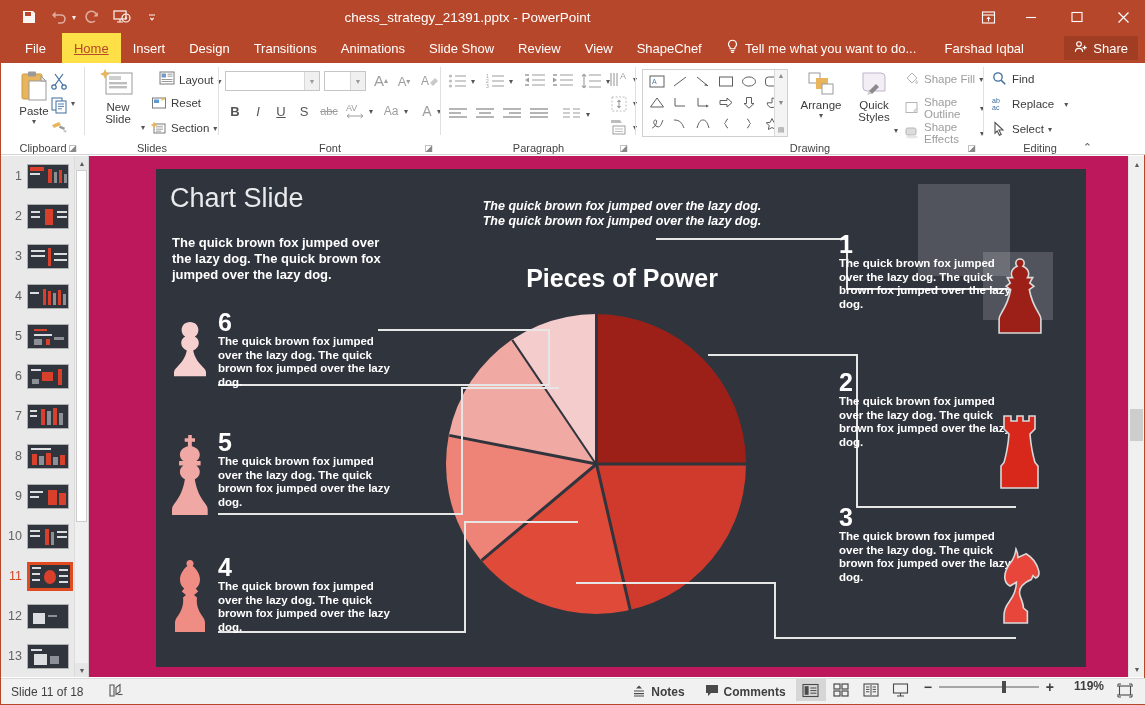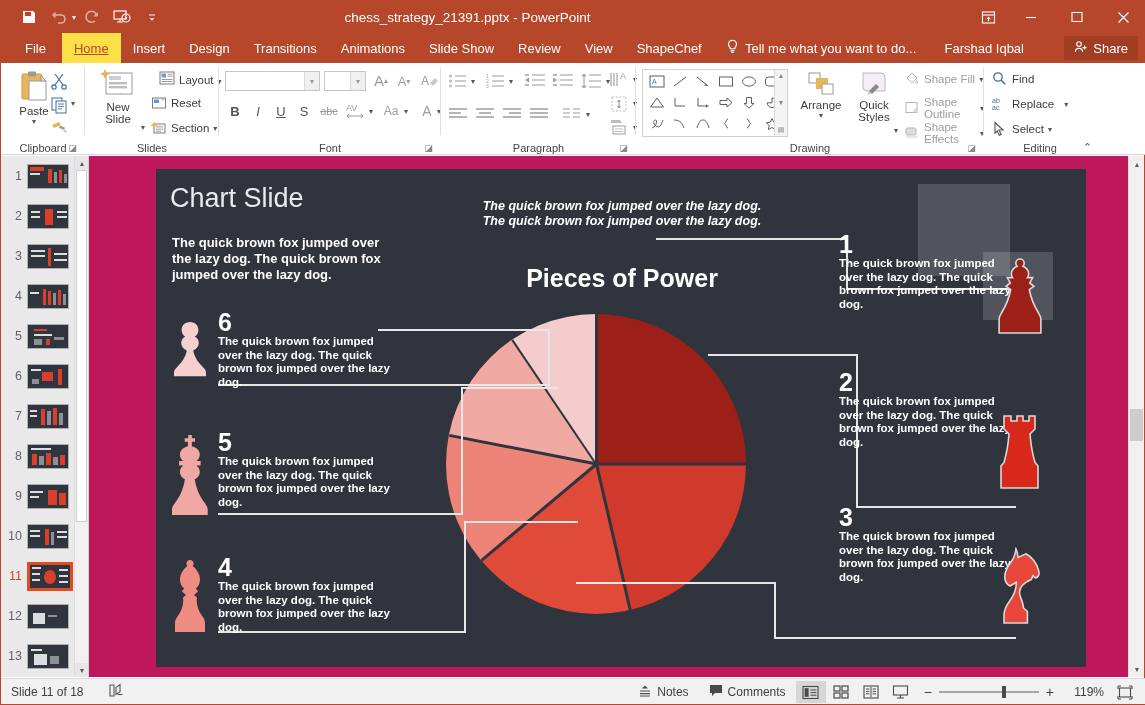--- a/index.html
+++ b/index.html
@@ -138,21 +138,21 @@
   .pie-wrap { position:absolute; left:290px; top:145px; width:300px; height:300px; }
   .pie { position:absolute; inset:0; border-radius:50%; }
   .slice-sep { position:absolute; left:149px; top:0; width:3px; height:150px; background:#30343d; transform-origin:1.5px 150px; }
 
   
   .statusbar {
     position:absolute; left:0; bottom:0; width:1145px; height:26px; background:#f1f1f1;
     border-top:1px solid #dadada; font-size:12px; color:#404040;
   }
   .sb-left { position:absolute; left:10px; top:0; height:26px; display:flex; align-items:center; gap:24px; }
-  .sb-right { position:absolute; right:6px; top:0; height:26px; display:flex; align-items:center; gap:0px; }
+  .sb-right { position:absolute; right:6px; top:0; height:26px; display:flex; align-items:flex-start; gap:0px;font-weight:bold; }
   .sb-item { display:flex; align-items:center; gap:5px; padding:0 10px; height:26px; }
   .viewbtn { width:30px; height:22px; display:flex; align-items:center; justify-content:center; color:#4a4a4a; }
   .viewbtn.active { background:#d6d6d6; }
   .zoomslider { display:flex; align-items:center; gap:7px; padding:0 8px; }
   .zs-track { width:100px; height:2px; background:#a6a6a6; position:relative; }
   .zs-handle { position:absolute; left:63px; top:-5px; width:4px; height:12px; background:#4a4a4a; }
   .zoompct { width:42px; text-align:right; }
 </style>
 </head>
 <body>

